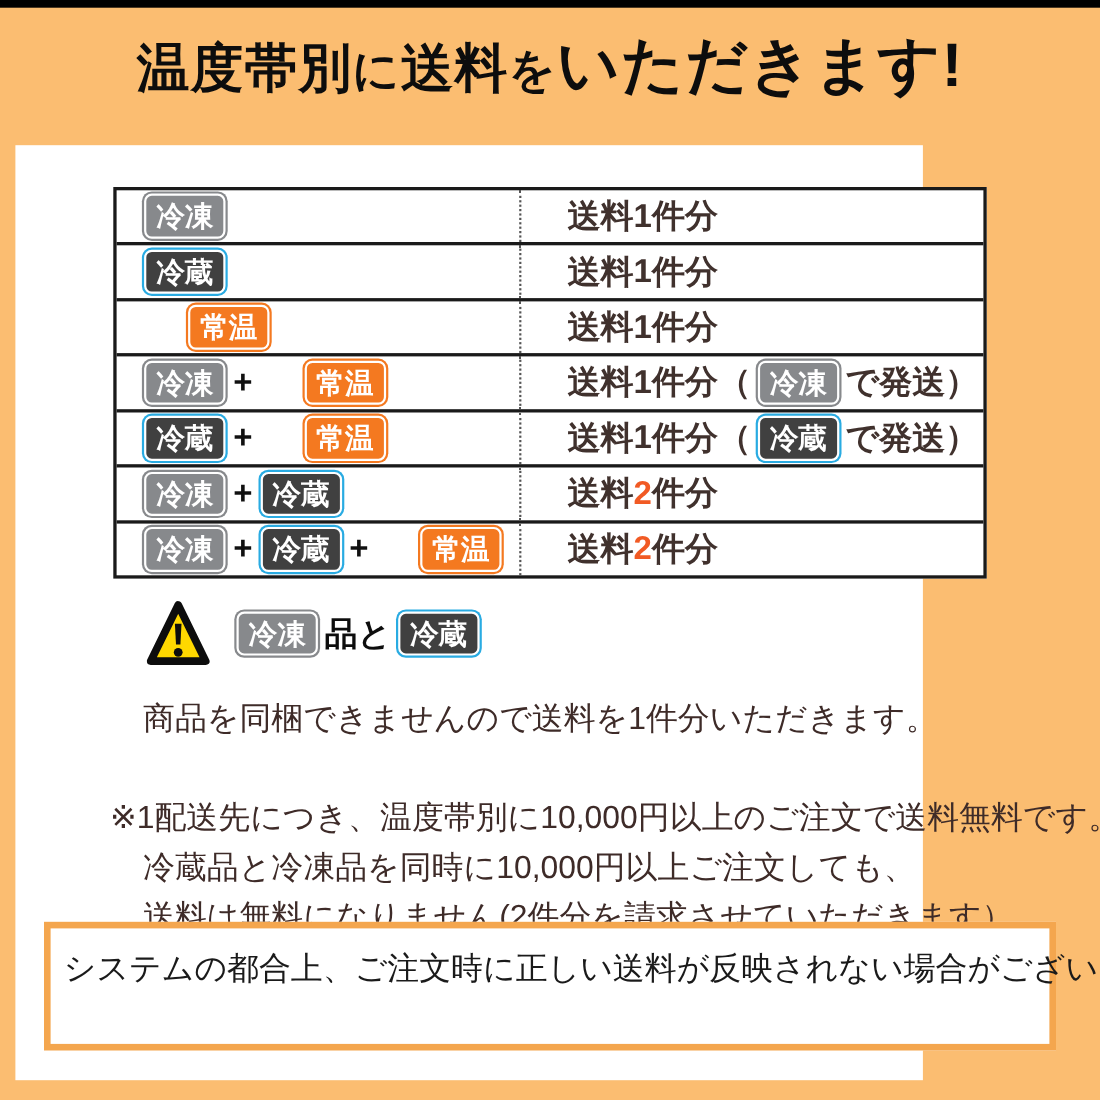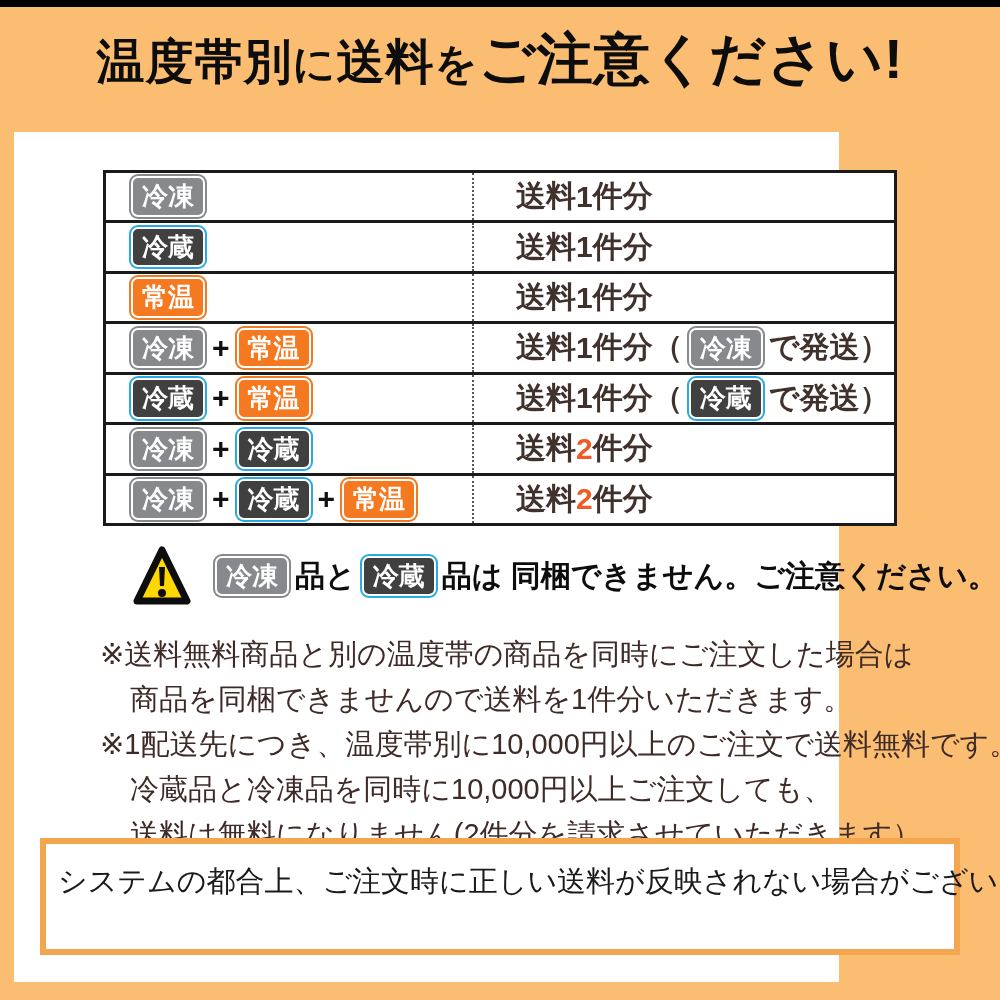--- a/index.html
+++ b/index.html
@@ -20,21 +20,21 @@
   .t-row { flex:1; display:flex; align-items:stretch; }
   .t-row + .t-row { border-top:3px solid #1A1A1A; }
   .cell-left { width:366px; display:flex; align-items:center; padding-left:25px; }
   .cell-right { flex:1; display:flex; align-items:center; padding-left:42px;
                 border-left:2px dotted #555; color:#40312D; font-weight:bold; font-size:30px; white-space:nowrap; }
   .badge { display:inline-flex; align-items:center; justify-content:center; color:#fff;
            font-weight:bold; font-size:26px; line-height:1.1; padding:4px 9px;
            border:2px solid #fff; border-radius:7px; white-space:nowrap; }
   .badge-frozen  { background:#87898C; box-shadow:0 0 0 2px #87898C; }
   .badge-chilled { background:#404040; box-shadow:0 0 0 2px #29ABE2; }
-  .badge-ambient { background:#F47920; box-shadow:0 0 0 2px #F47920; }
+  .badge-ambient { background:#F47920; box-shadow:0 0 0 2px #F47920;margin-left:40px; }
   .plus { font-size:30px; font-weight:900; color:#111; margin:0 7px; }
   .fee-num-hl { color:#F15A24; }
   .cell-right .badge, .warning-line .badge { margin:0 6px; }
 
   
   .warning { position:absolute; left:119px; top:412px; display:flex; align-items:center; }
   .warning-icon { margin-right:18px; flex:0 0 auto; }
   .warning-line { display:flex; align-items:center; color:#0D0D0D; font-weight:bold;
                   font-size:30px; white-space:nowrap; }
 
@@ -48,21 +48,21 @@
   .notice-box { position:absolute; left:26px; top:706px; width:920px; height:117px;
                 background:#fff; border:6px solid #F4A64E; padding:16px 12px 0 12px; }
   .notice-box .notice-line { color:#1A1A1A; font-size:29px; line-height:42px; white-space:nowrap; }
 </style>
 </head>
 <body>
 
 <div class="page">
   <div class="top-bar"></div>
 
-  <h1 class="title"><span class="t-lg">温度帯別</span><span class="t-sm">に</span><span class="t-lg">送料</span><span class="t-sm">を</span><span class="t-md">ご注意ください!</span></h1>
+  <h1 class="title"><span class="t-lg">温度帯別</span><span class="t-sm">に</span><span class="t-lg">送料</span><span class="t-sm">を</span><span class="t-md">いただきます!</span></h1>
 
   <div class="panel">
 
     <div class="fee-table" id="fee-table">
         <div class="t-row">
           <div class="cell-left">
             <span class="badge badge-frozen">冷凍</span>
           </div>
           <div class="cell-right">
             <span>送料</span>
@@ -151,26 +151,24 @@
     <div class="warning">
       <svg class="warning-icon" width="58" height="64" viewBox="0 0 58 64" aria-hidden="true">
         <path d="M29 6 L54 57 L4 57 Z" fill="#FFD800" stroke="#0D0D0D" stroke-width="7" stroke-linejoin="round"></path>
         <path d="M26 23 L32 23 L31 42 L27 42 Z" fill="#0D0D0D"></path>
         <circle cx="29" cy="49" r="4" fill="#0D0D0D"></circle>
       </svg>
       <div class="warning-line" id="warning-line">
           <span class="badge badge-frozen">冷凍</span>
           <span>品と</span>
           <span class="badge badge-chilled">冷蔵</span>
-          <span>品は 同梱できません。ご注意ください。</span>
         </div>
     </div>
 
     <div class="note note-1" id="note-1">
-        <div class="">※送料無料商品と別の温度帯の商品を同時にご注文した場合は</div>
         <div class="cont">商品を同梱できませんので送料を1件分いただきます。</div>
       </div>
     <div class="note note-2" id="note-2">
         <div class="">※1配送先につき、温度帯別に10,000円以上のご注文で送料無料です。</div>
         <div class="cont">冷蔵品と冷凍品を同時に10,000円以上ご注文しても、</div>
         <div class="cont">送料は無料になりません(2件分を請求させていただきます）</div>
       </div>
 
     <div class="notice-box" id="notice-box">
         <div class="notice-line">システムの都合上、ご注文時に正しい送料が反映されない場合がございます。</div>

